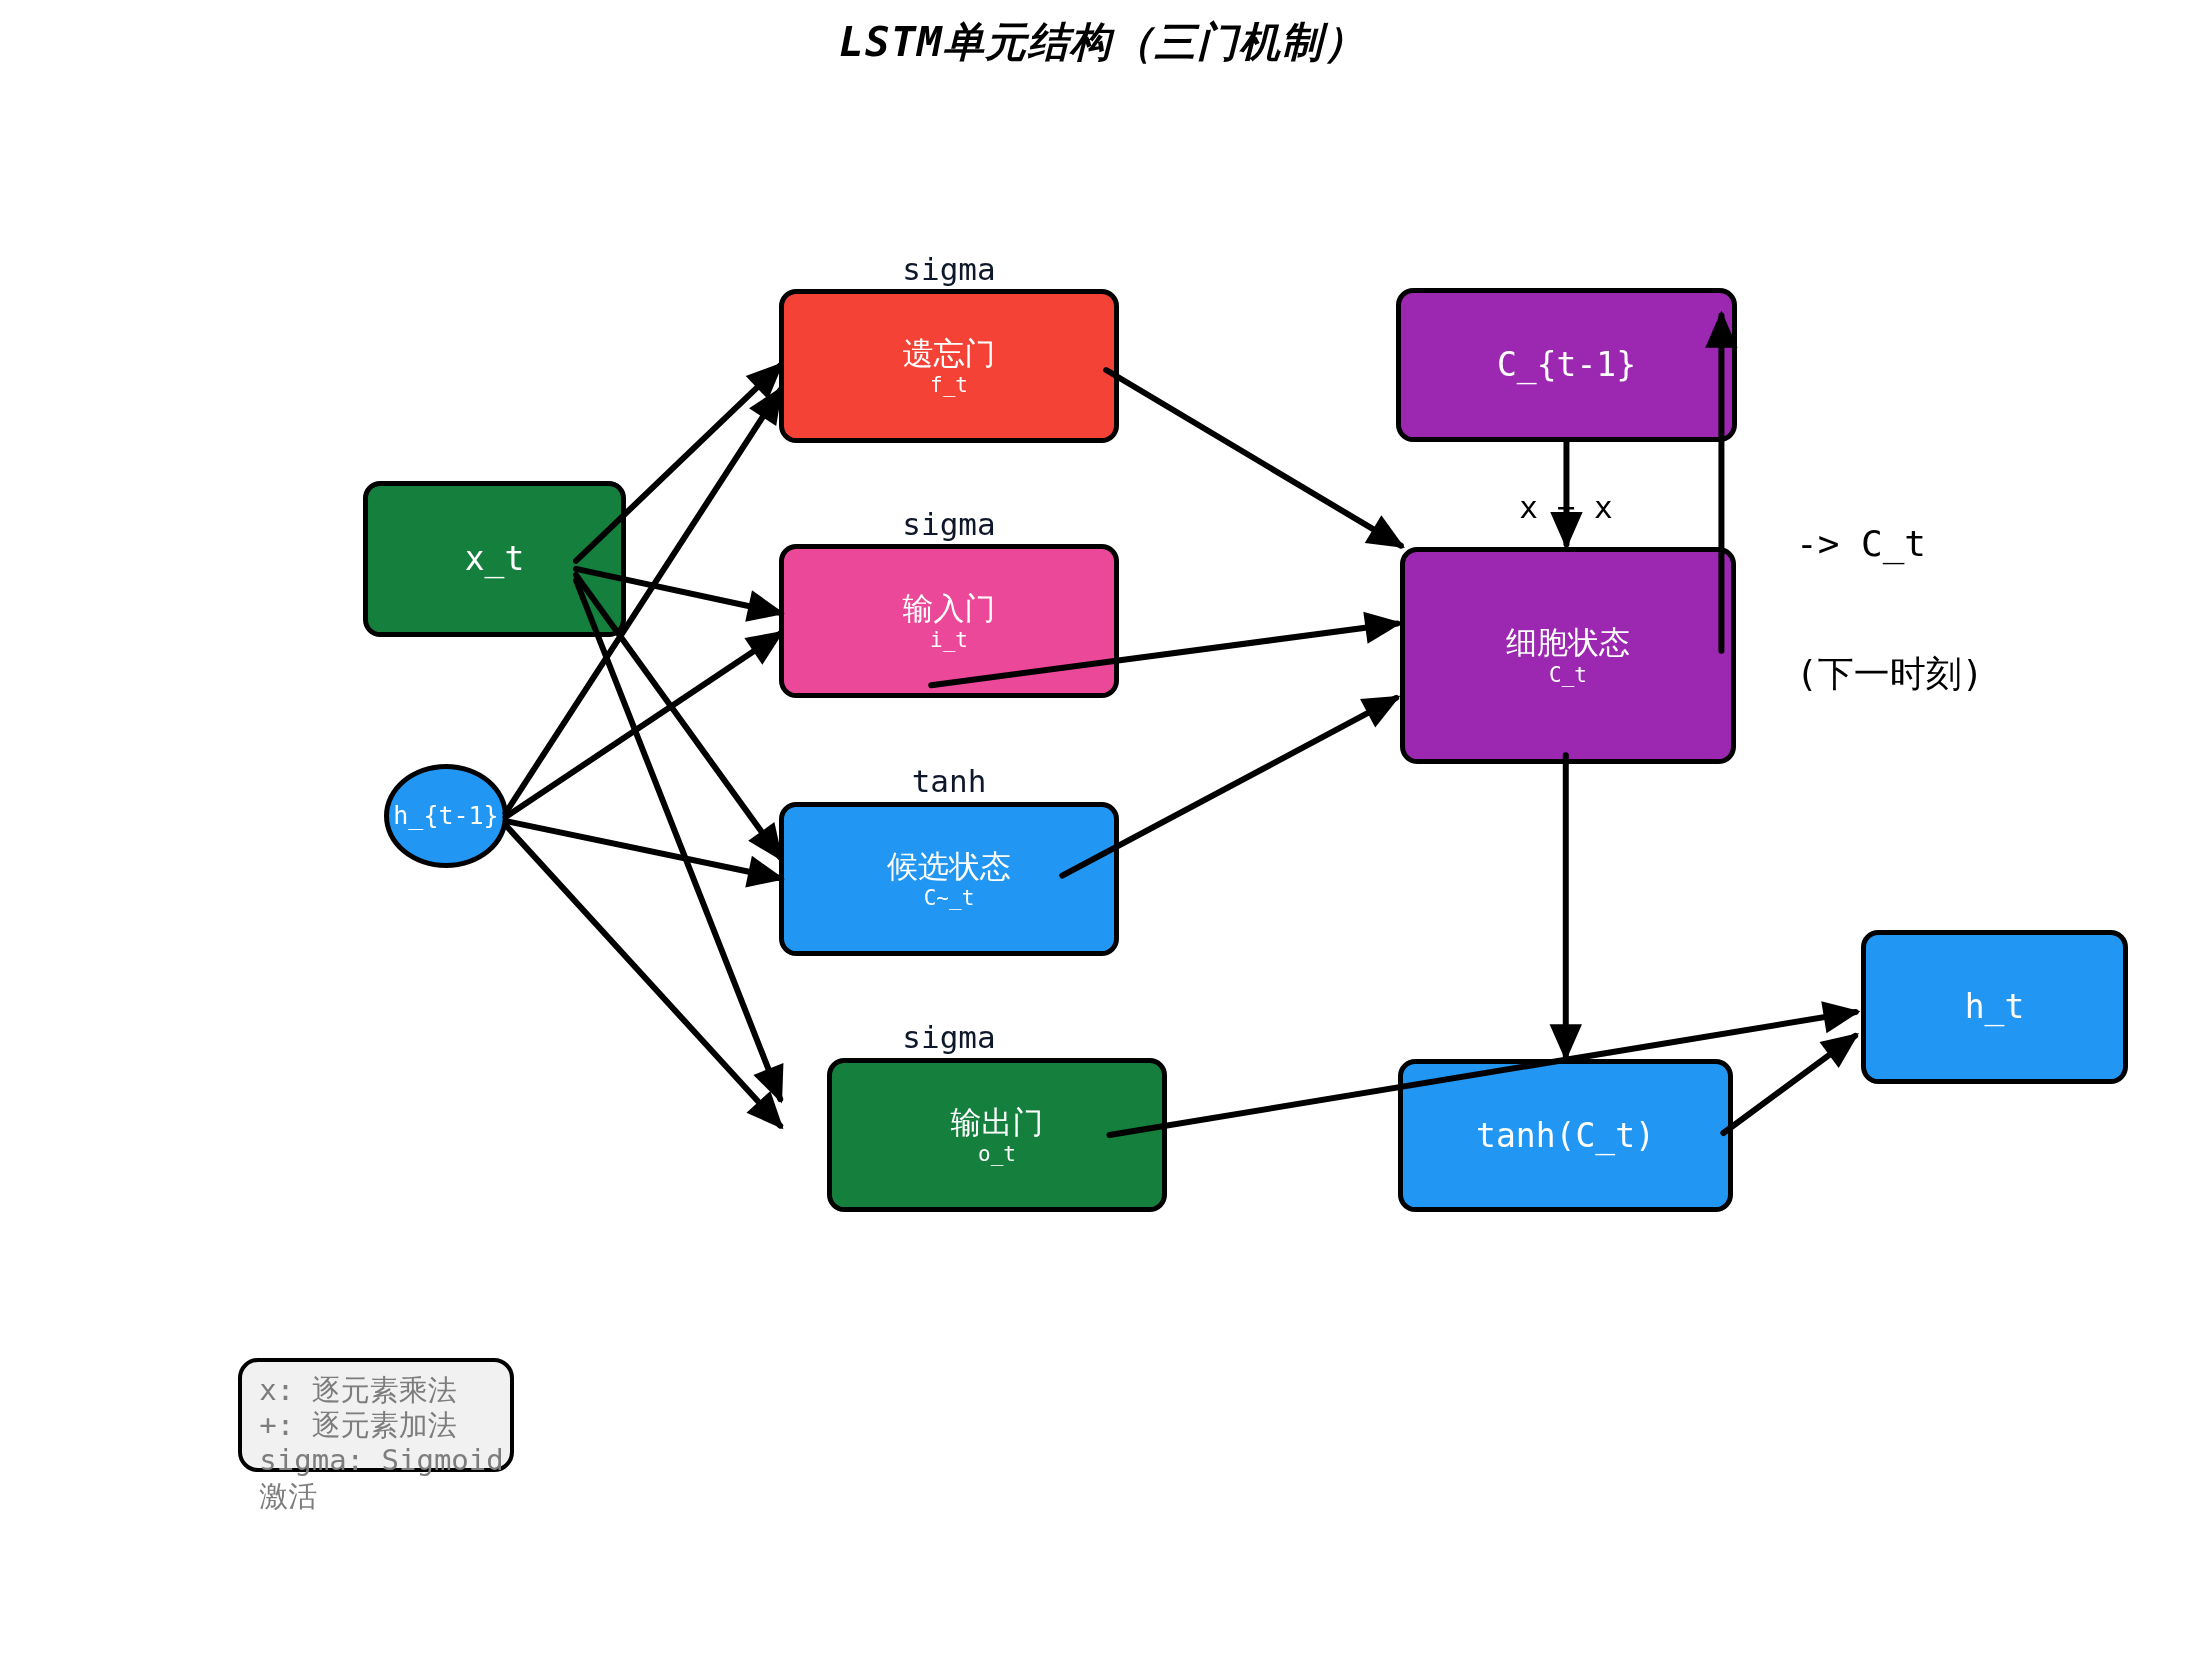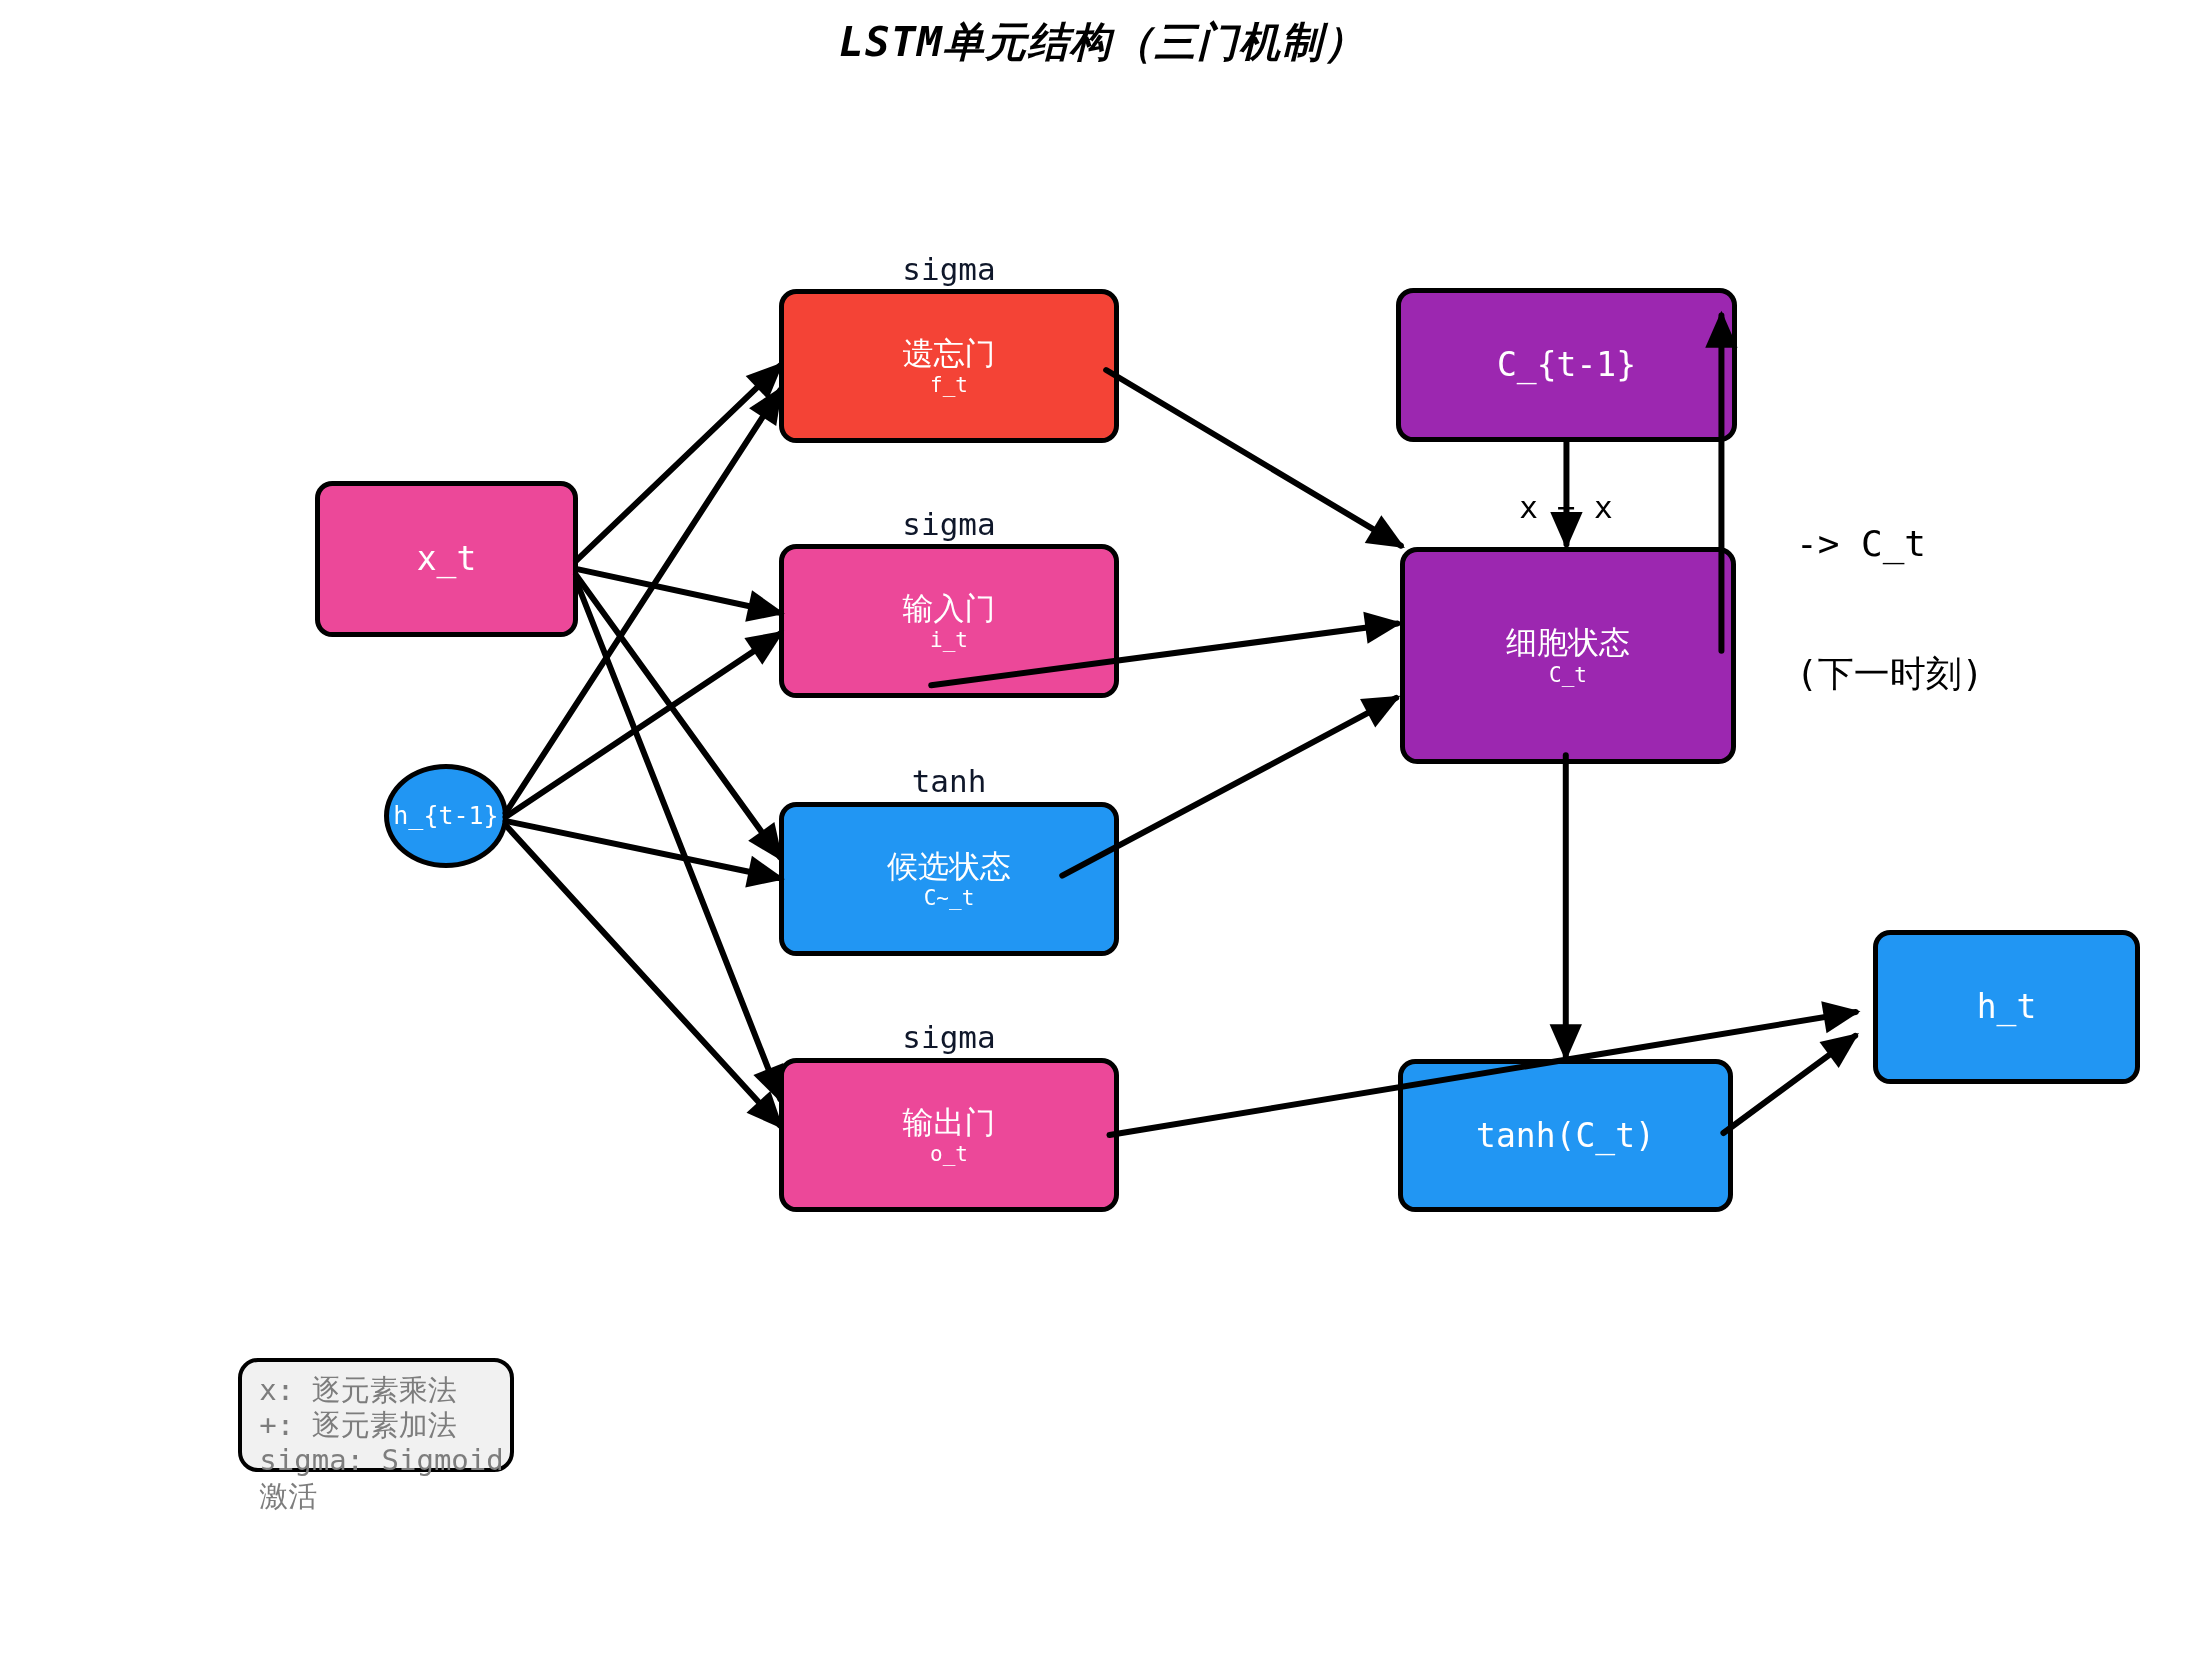--- a/index.html
+++ b/index.html
@@ -24,21 +24,21 @@
     color:#fff;
     display:flex;flex-direction:column;
     align-items:center;justify-content:center;
     text-align:center;
     line-height:1.25;
   }
   .node .cjk{font-size:31px;}
   .node .sub{font-size:21px;}
   .node.single{font-size:33px;}
   .ellipse{border-radius:50%;font-size:25px;}
-  .bg-orange{background:#ec4899;}
+  .bg-orange{background:#15803d;margin-left:48px;}
   .bg-red{background:#F44336;}
   .bg-green{background:#ec4899;}
   .bg-blue{background:#2196F3;}
   .bg-purple{background:#9C27B0;}
   .actlabel{
     position:absolute;left:779px;width:340px;
     text-align:center;font-size:31px;color:#0f172a;
   }
   .oplabel{
     position:absolute;left:1483px;top:489px;width:166px;
@@ -116,21 +116,21 @@
 
   <div class="node bg-purple" style="left:1400px;top:547px;width:336px;height:217px;">
     <div class="cjk">细胞状态</div>
     <div class="sub">C_t</div>
   </div>
 
   <div class="node single bg-blue" style="left:1398px;top:1059px;width:335px;height:153px;">
     <span>tanh(C_t)</span>
   </div>
 
-  <div class="node single bg-blue" style="left:1861px;top:930px;width:267px;height:154px;margin-left:12px;">
+  <div class="node single bg-blue" style="left:1861px;top:930px;width:267px;height:154px;">
     <span>h_t</span>
   </div>
 
   <div class="legend">
     <div>x: 逐元素乘法</div>
     <div>+: 逐元素加法</div>
     <div>sigma: Sigmoid激活</div>
   </div>
 
   <svg class="edges" width="2205" height="1668" viewBox="0 0 3315 2507">

